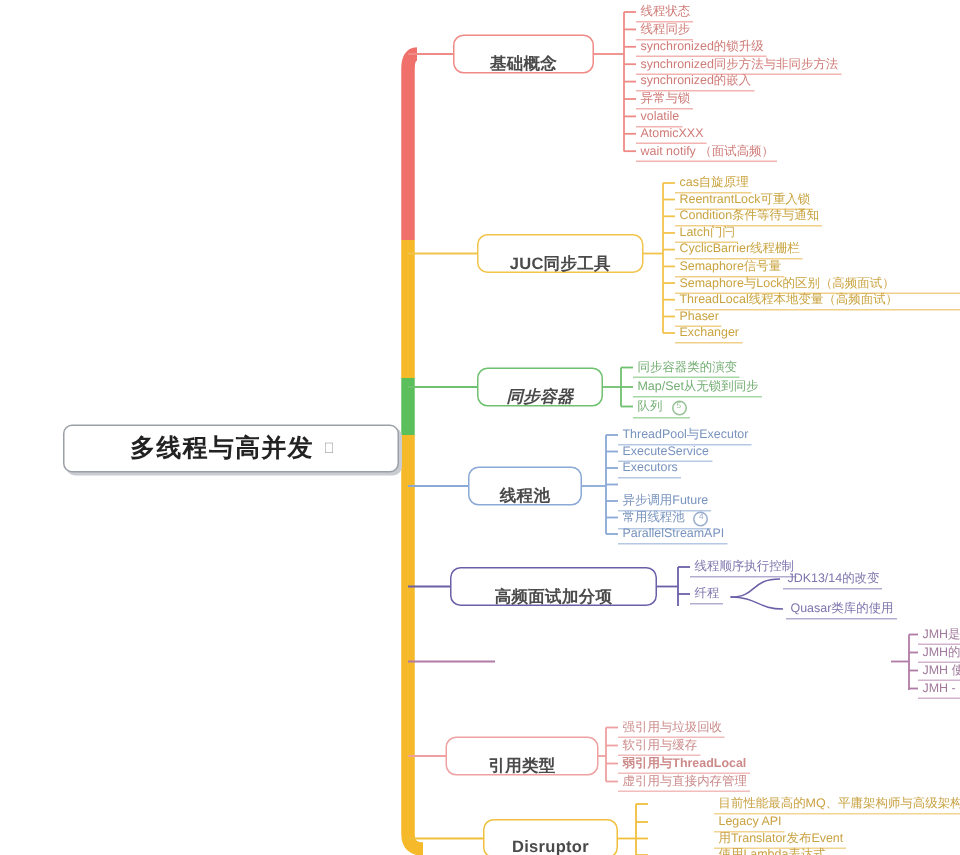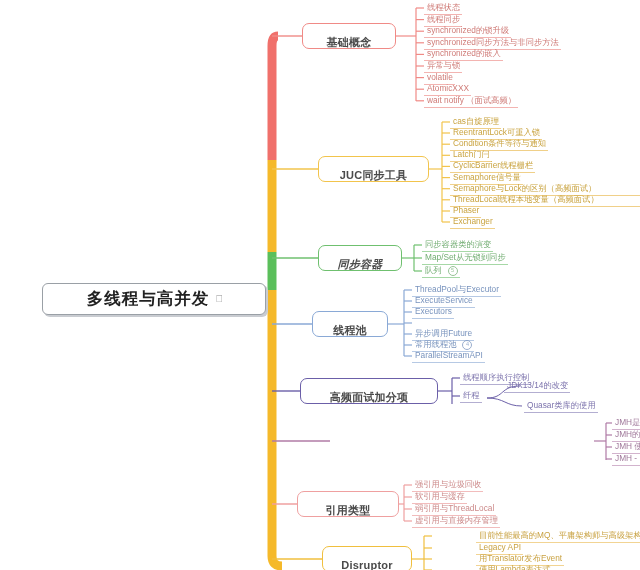--- a/index.html
+++ b/index.html
@@ -223,34 +223,34 @@
   <div class="leaf c-blue" style="left:412px;top:306px;">Executors</div>
   <div class="leaf c-blue" style="left:412px;top:328px;">异步调用Future</div>
   <div class="leaf c-blue" style="left:412px;top:339px;"><span>常用线程池</span><span class="badge">4</span></div>
   <div class="leaf c-blue" style="left:412px;top:350px;">ParallelStreamAPI</div>
 
   <div class="node b1 c-purple" style="left:300px;top:378px;width:138px;">
     <span class="label">高频面试加分项</span>
   </div>
   <div class="leaf c-purple" style="left:460px;top:372px;">线程顺序执行控制</div>
   <div class="leaf c-purple" style="left:460px;top:390px;">纤程</div>
-  <div class="leaf c-purple" style="left:504px;top:380px;">JDK13/14的改变</div>
+  <div class="leaf c-purple" style="left:522px;top:380px;">JDK13/14的改变</div>
   <div class="leaf c-purple" style="left:524px;top:400px;">Quasar类库的使用</div>
 
   <div class="leaf c-plum clip" style="left:612px;top:417px;width:28px;">JMH是</div>
   <div class="leaf c-plum clip" style="left:612px;top:429px;width:28px;">JMH的</div>
   <div class="leaf c-plum clip" style="left:612px;top:441px;width:28px;">JMH 使</div>
   <div class="leaf c-plum clip" style="left:612px;top:453px;width:28px;">JMH -</div>
 
   <div class="node b1 c-pink" style="left:297px;top:491px;width:102px;">
     <span class="label">引用类型</span>
   </div>
   <div class="leaf c-pink" style="left:412px;top:479px;">强引用与垃圾回收</div>
   <div class="leaf c-pink" style="left:412px;top:491px;">软引用与缓存</div>
-  <div class="leaf c-pink" style="left:412px;top:503px;">弱引用与ThreadLocal</div>
+  <div class="leaf c-pink" style="left:412px;top:503px;font-weight:bold;">弱引用与ThreadLocal</div>
   <div class="leaf c-pink" style="left:412px;top:515px;">虚引用与直接内存管理</div>
 
   <div class="node b1 c-gold" style="left:322px;top:546px;width:90px;">
     <span class="label">Disruptor</span>
   </div>
   <div class="leaf c-gold clip" style="left:432px;top:530px;width:208px;">目前性能最高的MQ、平庸架构师与高级架构师</div>
   <div class="leaf c-gold" style="left:432px;top:542px;">Legacy API</div>
   <div class="leaf c-gold" style="left:432px;top:553px;">用Translator发布Event</div>
   <div class="leaf c-gold" style="left:432px;top:564px;">使用Lambda表达式</div>
 

